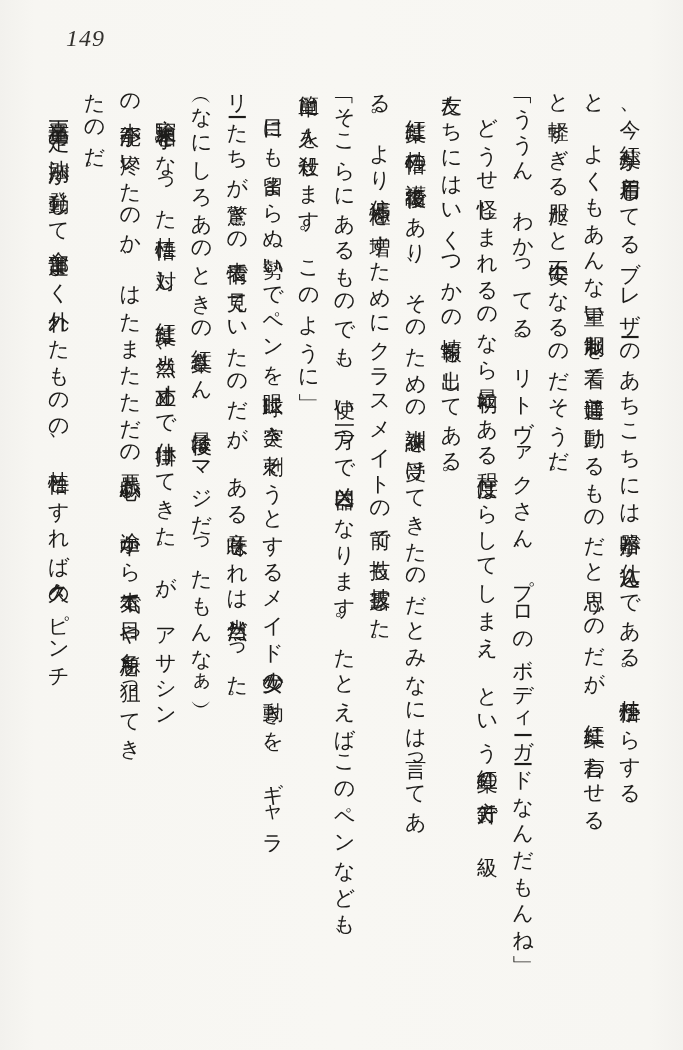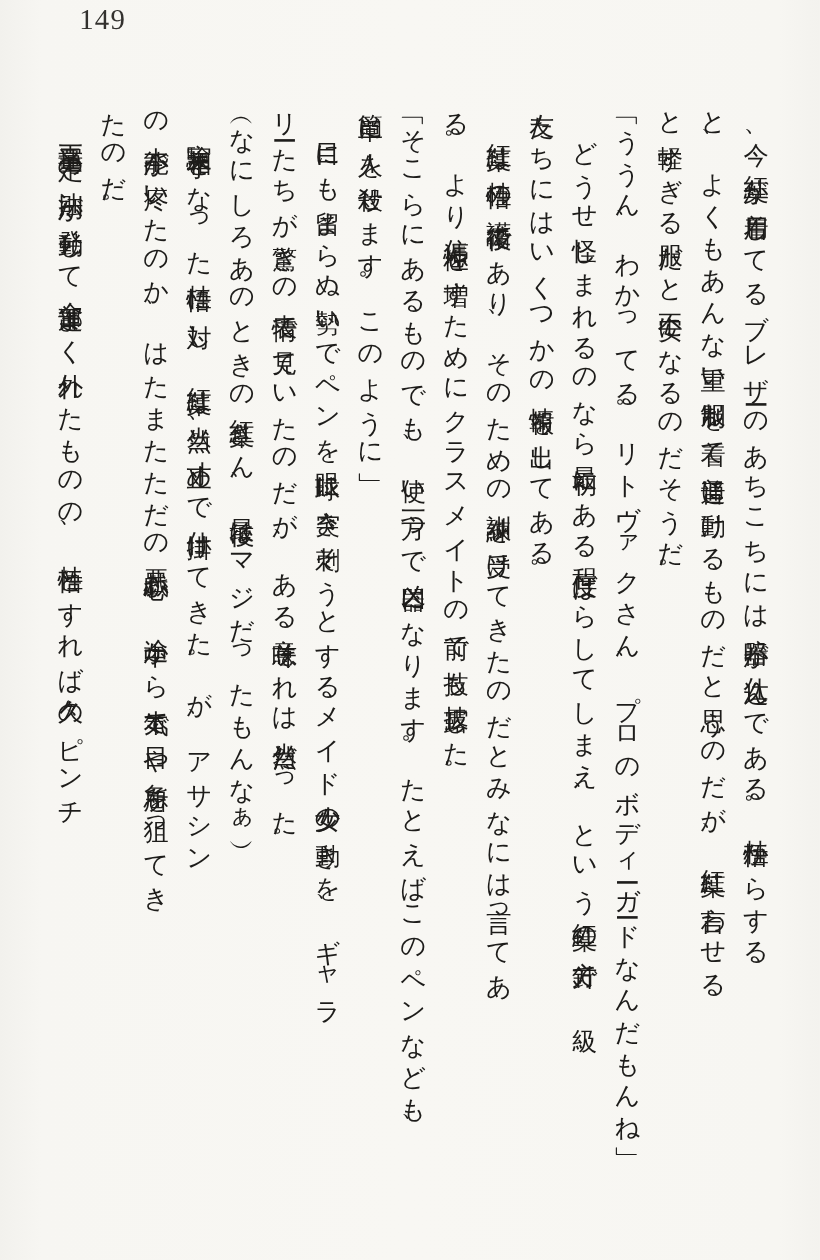--- a/index.html
+++ b/index.html
@@ -13,23 +13,24 @@
     overflow: hidden;
     background: #f6f5f1;
   }
   .page {
     position: absolute;
     inset: 0;
     background: linear-gradient(90deg, #f2f1ed 0%, #f7f6f2 5%, #f8f7f3 50%, #f7f6f2 95%, #f3f2ee 100%);
   }
   .page-number {
     position: absolute;
-    top: 4px;
+    top: 25px;
     left: 66px;
     font-family: "Liberation Serif", "DejaVu Serif", serif;
+    font-style: italic;
     font-size: 24px;
     letter-spacing: 1px;
     color: #33312e;
   }
   .text-block {
     position: absolute;
     top: 79px;
     right: 36px;
     height: 938px;
     writing-mode: vertical-rl;

